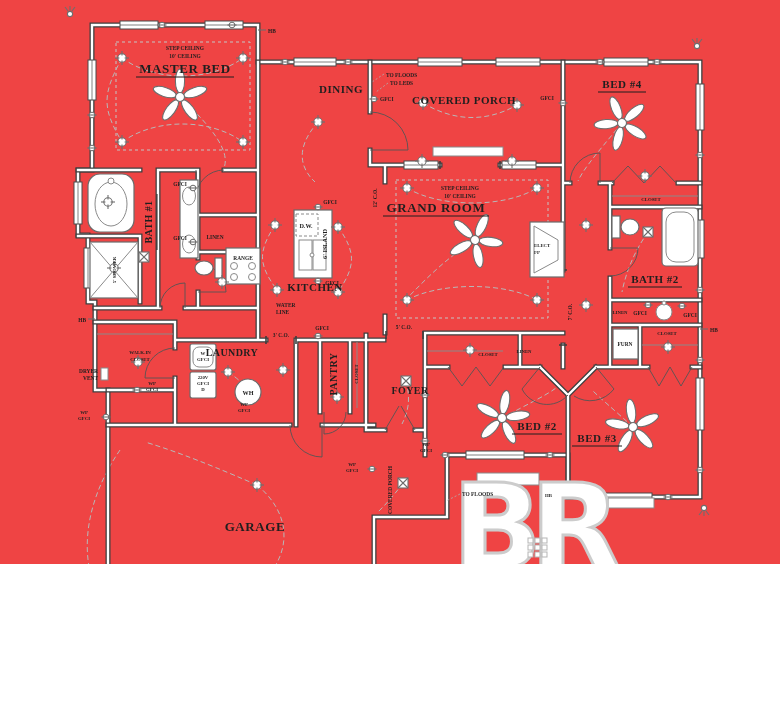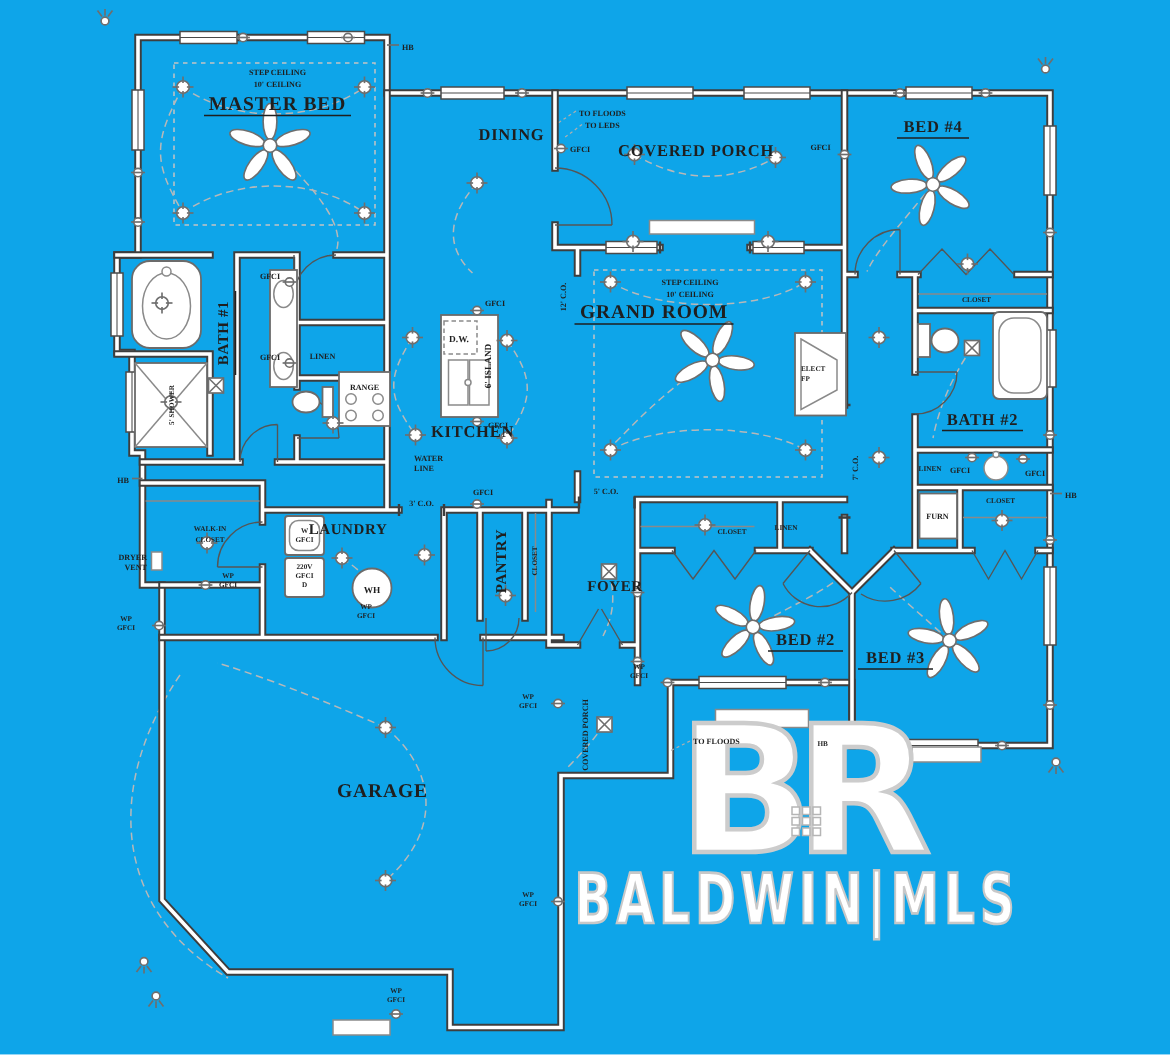--- a/index.html
+++ b/index.html
@@ -1,16 +1,16 @@
 <!DOCTYPE html>
 <html><head>
 <meta charset="utf-8">
 <style>
   html,body{margin:0;padding:0;background:#fff;}
-  .stage{width:780px;height:703px;position:relative;background:#0ea5e9;}
+  .stage{width:780px;height:564px;position:relative;background:#ef4444;}
   svg{display:block;}
   .wall-outer{stroke:#3e3e3e;stroke-width:5;fill:none;stroke-linecap:square;}
   .wall-inner{stroke:#ffffff;stroke-width:2.4;fill:none;stroke-linecap:square;}
   .thin{stroke:#555;stroke-width:0.9;fill:none;}
   .jamb{stroke:#3e3e3e;stroke-width:1.6;fill:none;}
   .fix{stroke:#6b6b6b;stroke-width:1.2;fill:#ffffff;}
   .fixl{stroke:#8a8a8a;stroke-width:1;fill:#ffffff;}
   .sym{stroke:#6e6e6e;stroke-width:1.1;fill:#ffffff;}
   .wire{stroke:#b8b8b8;stroke-width:1;fill:none;stroke-dasharray:5 3;}
   .wire2{stroke:#b0b0b0;stroke-width:0.8;fill:none;stroke-dasharray:2 2;}

